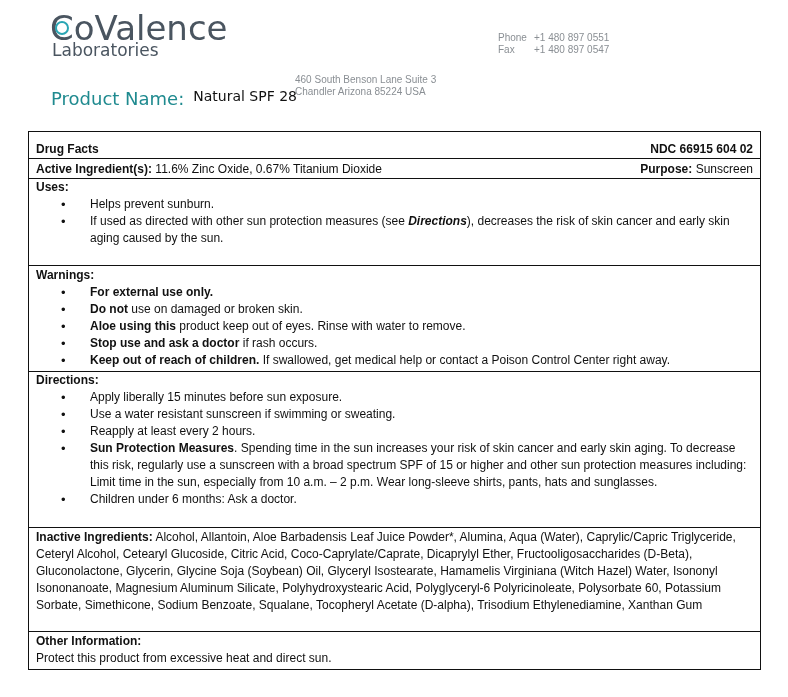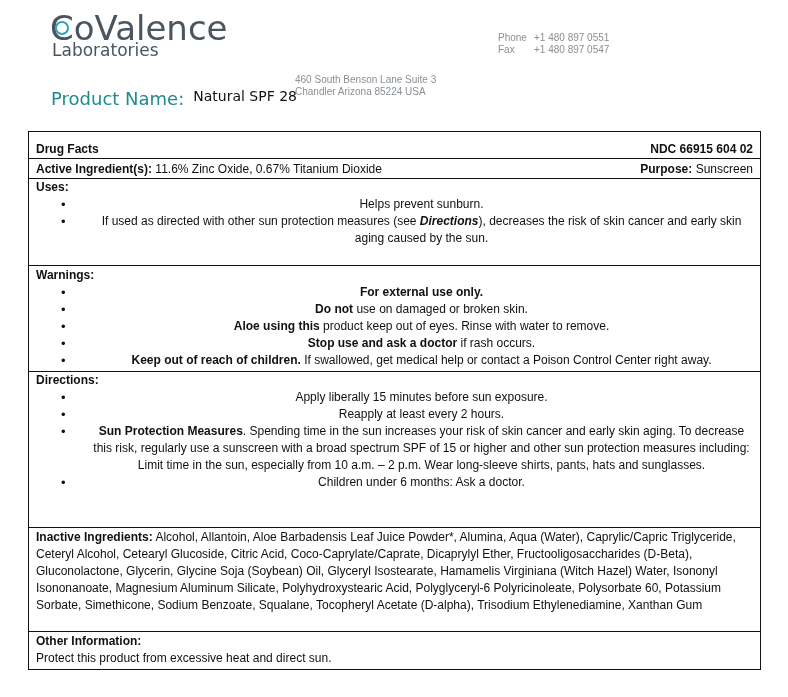--- a/index.html
+++ b/index.html
@@ -30,21 +30,21 @@
 
     .r-drug { height: 27px; padding-top: 8px; align-items: flex-end; }
     .r-active { height: 20px; padding-top: 1px; gap: 48px; }
     .r-uses { height: 87px; }
     .r-warn { height: 106px; padding-top: 1px; }
     .r-dir { height: 156px; }
     .r-inactive { height: 104px; padding-top: 1px; }
     .r-other { height: 37px; padding-top: 1px; }
 
     ul.blist { list-style: none; padding-left: 25px; }
-    ul.blist li { position: relative; padding-left: 29px; text-align: center; }
+    ul.blist li { position: relative; padding-left: 29px; }
     ul.blist li::before { content: "\2022"; position: absolute; left: 0; top: 0; font-size: 13px; }
     .inactive-text { display: inline; }
   </style>
 </head>
 <body>
 
 <div class="header">
   <div class="logo">
     <span class="logo-main">CoValence</span>
     <span class="logo-sub">Laboratories</span>
@@ -104,20 +104,21 @@
       <li><span class="b">Aloe using this</span><span> product keep out of eyes.  Rinse with water to remove.</span></li>
       <li><span class="b">Stop use and ask a doctor</span><span> if rash occurs.</span></li>
       <li><span class="b">Keep out of reach of children.</span><span> If swallowed, get medical help or contact a Poison Control Center right away.</span></li>
     </ul>
   </div>
 
   <div class="row-section r-dir">
     <div class="b">Directions:</div>
     <ul class="blist">
       <li><span class="b"></span><span>Apply liberally 15 minutes before sun exposure.</span></li>
+      <li><span class="b"></span><span>Use a water resistant sunscreen if swimming or sweating.</span></li>
       <li><span class="b"></span><span>Reapply at least every 2 hours.</span></li>
       <li><span class="b">Sun Protection Measures</span><span>.  Spending time in the sun increases your risk of skin cancer and early skin aging.  To decrease this risk, regularly use a sunscreen with a broad spectrum SPF of 15 or higher and other sun protection measures including:  Limit time in the sun, especially from 10 a.m. – 2 p.m.  Wear long-sleeve shirts, pants, hats and sunglasses.</span></li>
       <li><span class="b"></span><span>Children under 6 months:  Ask a doctor.</span></li>
     </ul>
   </div>
 
   <div class="row-section r-inactive">
     <span class="b">Inactive Ingredients:</span><span class="inactive-text"> Alcohol, Allantoin, Aloe Barbadensis Leaf Juice Powder*, Alumina, Aqua (Water), Caprylic/Capric Triglyceride, Ceteryl Alcohol, Cetearyl Glucoside, Citric Acid, Coco-Caprylate/Caprate, Dicaprylyl Ether, Fructooligosaccharides (D-Beta), Gluconolactone, Glycerin, Glycine Soja (Soybean) Oil, Glyceryl Isostearate, Hamamelis Virginiana (Witch Hazel) Water, Isononyl Isononanoate, Magnesium Aluminum Silicate, Polyhydroxystearic Acid, Polyglyceryl-6 Polyricinoleate, Polysorbate 60, Potassium Sorbate, Simethicone, Sodium Benzoate, Squalane, Tocopheryl Acetate (D-alpha), Trisodium Ethylenediamine, Xanthan Gum</span>
   </div>
 

